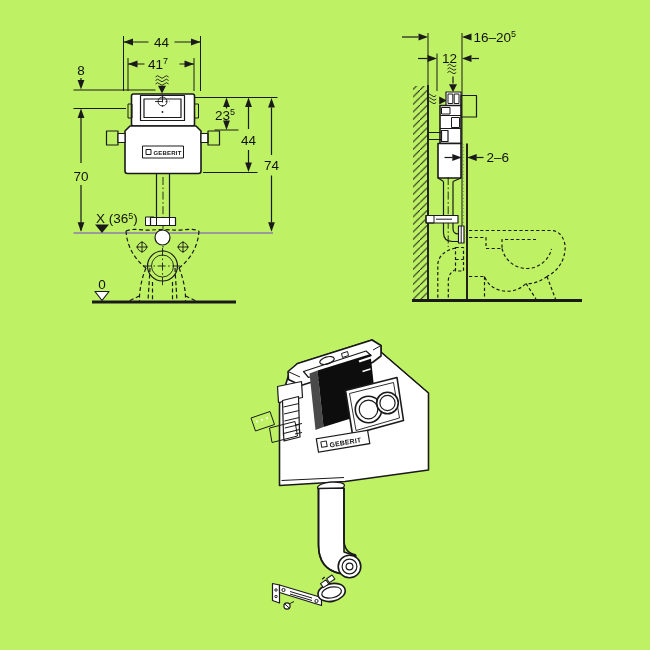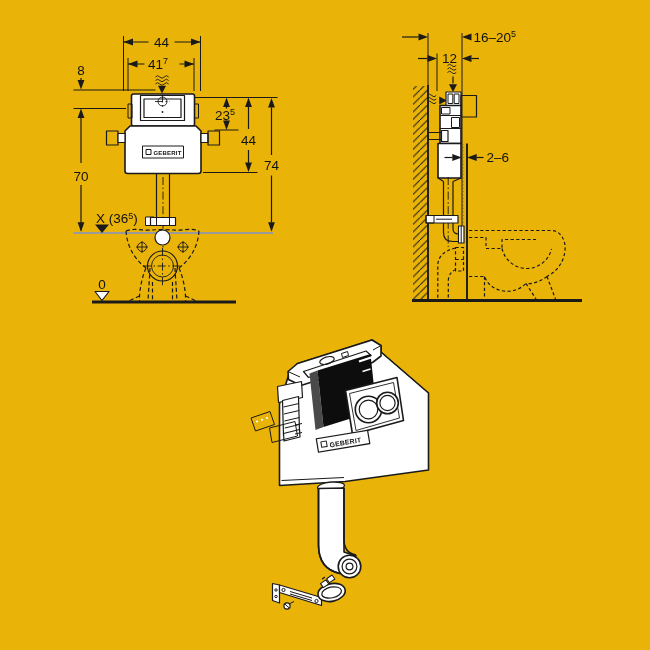--- a/index.html
+++ b/index.html
@@ -1,16 +1,16 @@
 <!DOCTYPE html>
 <html><head>
 <meta charset="utf-8">
 <style>
   html,body{margin:0;padding:0;background:#fff;}
-  .page{width:650px;height:650px;background:#eab308;position:relative;font-family:"Liberation Sans","DejaVu Sans",sans-serif;}
+  .page{width:650px;height:650px;background:#bef264;position:relative;font-family:"Liberation Sans","DejaVu Sans",sans-serif;}
   svg{display:block;}
   .s{stroke:#1a1a1a;fill:none;stroke-width:1.2;stroke-linejoin:round;stroke-linecap:butt;}
   .s09{stroke-width:0.9;}
   .s15{stroke-width:1.6;}
   .s18{stroke-width:1.9;}
   .s28{stroke-width:2.8;}
   .thin{stroke-width:1;}
   .f{fill:#1a1a1a;stroke:none;}
   .wf{fill:#ffffff;}
   .dsh{stroke-dasharray:4 2.6;}

